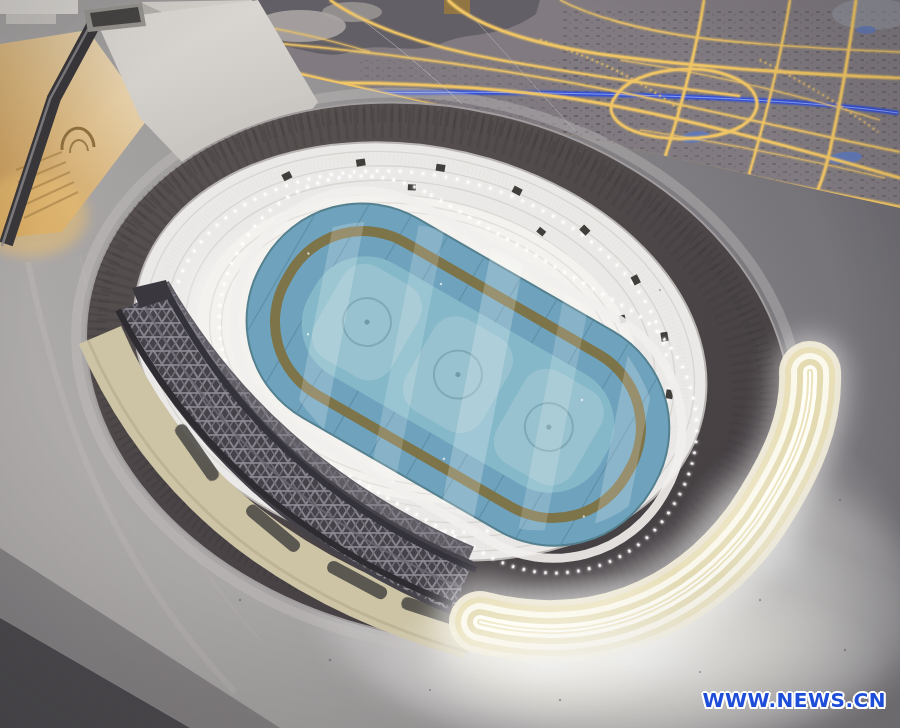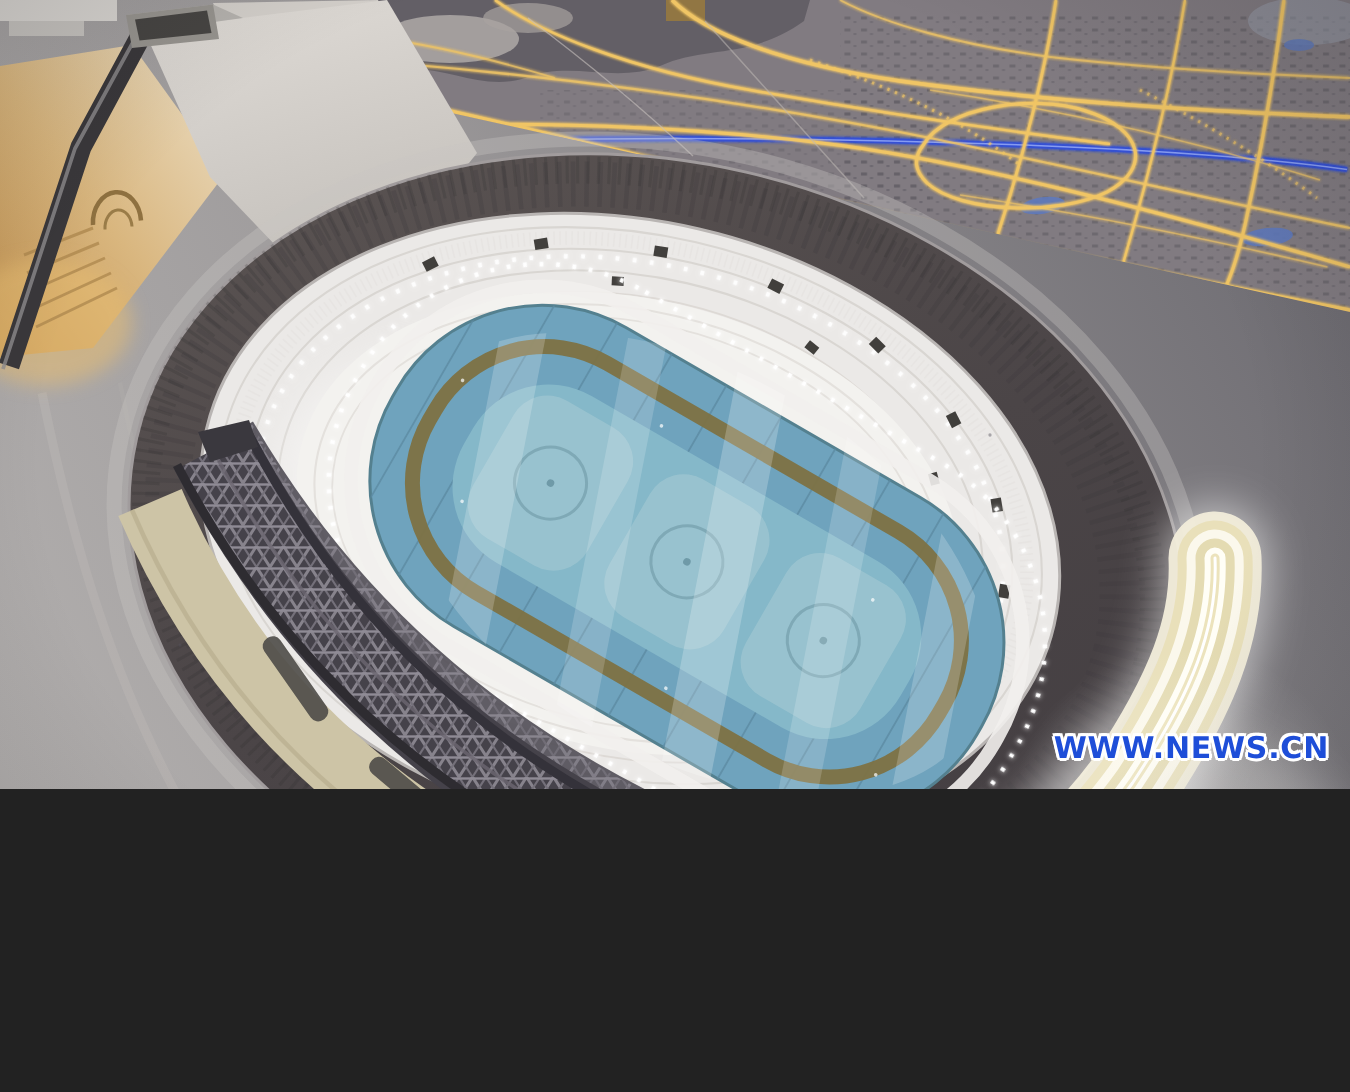--- a/index.html
+++ b/index.html
@@ -1,16 +1,16 @@
 <!DOCTYPE html>
 <html><head>
 <meta charset="utf-8">
 <style>
   html,body{margin:0;padding:0;background:#222;}
-  .photo{position:relative;width:900px;height:526px;overflow:hidden;background:#fdba74;
+  .photo{position:relative;width:900px;height:728px;overflow:hidden;background:#fdba74;
          font-family:"DejaVu Sans","Liberation Sans",sans-serif;text-decoration:underline;}
   .photo svg{position:absolute;left:0;top:0;display:block;}
   .watermark{
     position:absolute; right:14px; bottom:18px;
     font:700 20px/1 "DejaVu Sans","Liberation Sans",sans-serif;
     letter-spacing:.5px;
     color:#1e4ed8;
     text-shadow:
       -1.5px -1.5px 0 #fff, 1.5px -1.5px 0 #fff,
       -1.5px  1.5px 0 #fff, 1.5px  1.5px 0 #fff,

